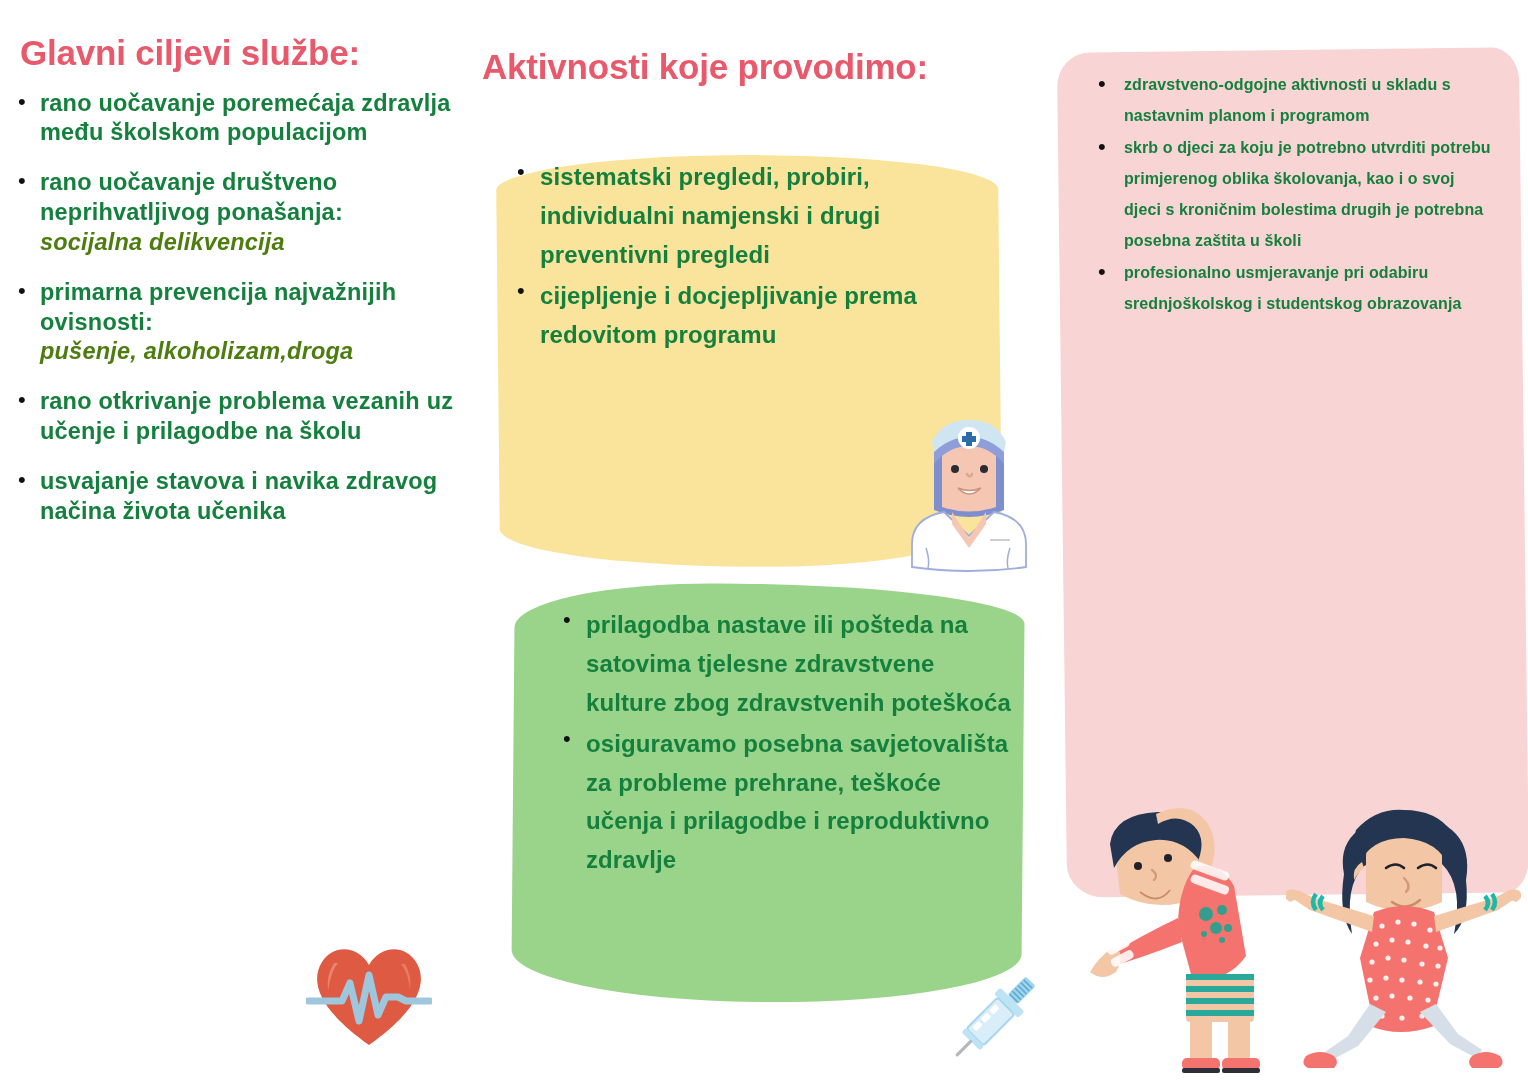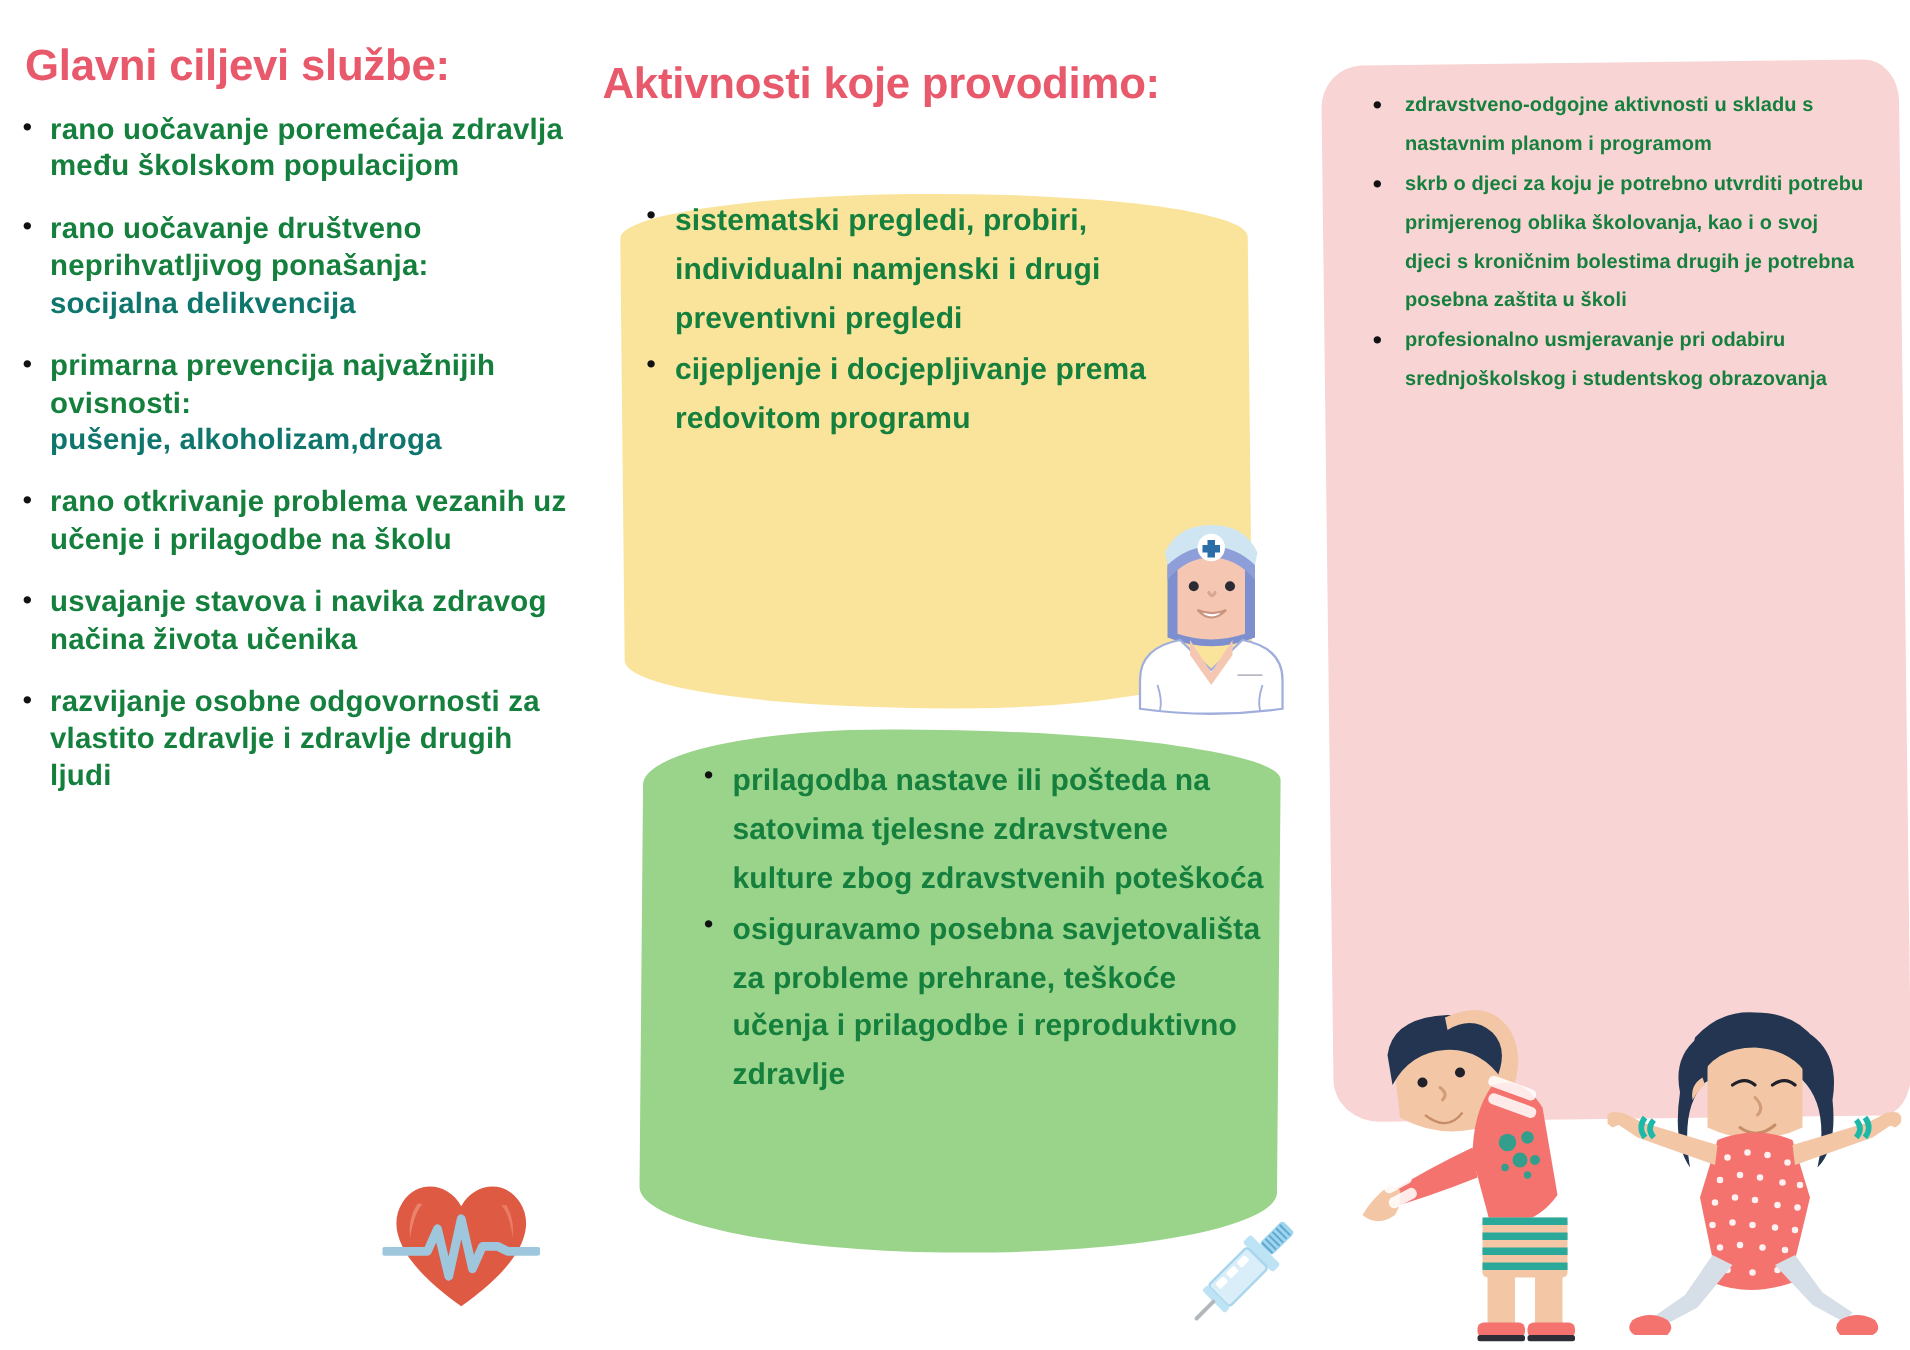--- a/index.html
+++ b/index.html
@@ -53,21 +53,22 @@
   }
   .li-text {
     display: block;
     font-size: 23.5px;
     font-weight: bold;
     color: #15803d;
     line-height: 1.27;
     letter-spacing: 0.2px;
   }
   .accent {
-    color: #0f766e;
+    color: #4d7c0f;
+    font-style: italic;
     font-weight: bold;
   }
 
   
   #col-mid {
     position: absolute;
     left: 478px;
     top: 48px;
     width: 575px;
   }
@@ -196,23 +197,20 @@
       </li>
       <li>
         <span class="li-text">primarna prevencija najvažnijih ovisnosti:</span>
         <span class="li-text accent">pušenje, alkoholizam,droga</span>
       </li>
       <li>
         <span class="li-text">rano otkrivanje problema vezanih uz učenje i prilagodbe na školu</span>
       </li>
       <li>
         <span class="li-text">usvajanje stavova i navika zdravog načina života učenika</span>
-      </li>
-      <li>
-        <span class="li-text">razvijanje osobne odgovornosti za vlastito zdravlje i zdravlje drugih ljudi</span>
       </li>
     </ul>
   </div>
 
   <div id="col-mid">
     <h1 class="col-heading" id="mid-heading">Aktivnosti koje provodimo:</h1>
   </div>
 
   <div class="blob" id="yellow-blob"></div>
   <ul class="blob-list" id="yellow-list">

